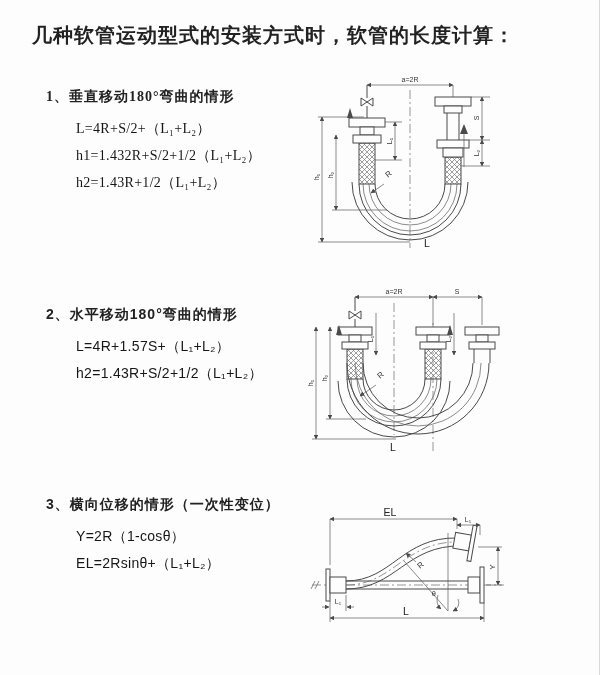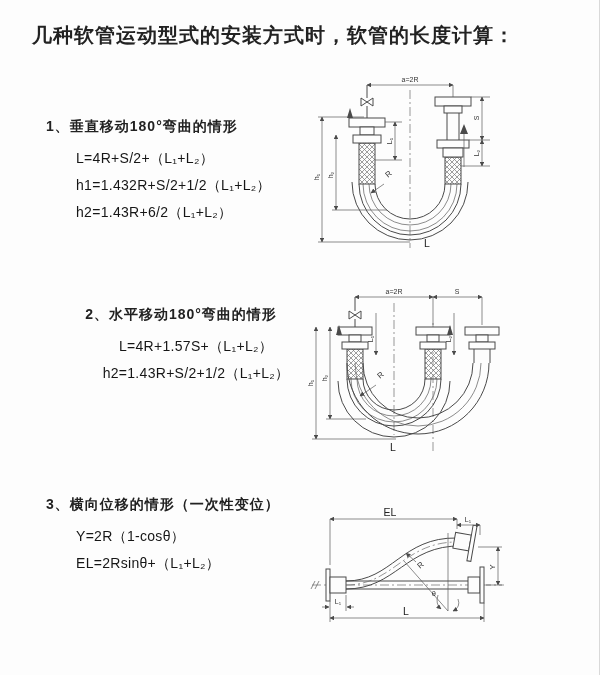--- a/index.html
+++ b/index.html
@@ -11,22 +11,22 @@
     border-right:1px solid #d9d9d9;
     box-sizing:border-box;
   }
   .title{
     position:absolute;left:32px;top:22px;
     font-size:20px;font-weight:bold;letter-spacing:1px;color:#222;
   }
   .sec{position:absolute;left:46px;width:270px;}
   .sec .heading{margin:0 0 9px 0;font-size:14px;font-weight:bold;letter-spacing:1px;color:#222;}
   .sec .formula{margin:0 0 0 30px;font-size:14px;line-height:27px;letter-spacing:.3px;color:#161616;white-space:nowrap;}
-  #sec1{top:118px;}
-  #sec2{top:306px;text-align:center;}
+  #sec1{top:88px;font-family:Liberation Serif, serif;}
+  #sec2{top:306px;}
   #sec3{top:496px;}
   .dwg{position:absolute;}
   #dwg1{left:312px;top:72px;}
   #dwg2{left:306px;top:283px;}
   #dwg3{left:300px;top:503px;}
   svg .ln{stroke:#4a4a4a;stroke-width:1;fill:none;}
   svg .tn{stroke:#5a5a5a;stroke-width:.7;fill:none;}
   svg .cl{stroke:#6a6a6a;stroke-width:.7;fill:none;stroke-dasharray:9 3 2 3;}
   svg .fw{fill:#fdfdfd;stroke:#4a4a4a;stroke-width:1;}
   svg .hz{stroke:#4a4a4a;stroke-width:1;}
@@ -37,21 +37,21 @@
 </style>
 </head>
 <body>
 
 <div class="title">几种软管运动型式的安装方式时，软管的长度计算：</div>
 
 <div class="sec" id="sec1">
   <p class="heading">1、垂直移动180°弯曲的情形</p>
   <p class="formula">L=4R+S/2+（L₁+L₂）</p>
   <p class="formula">h1=1.432R+S/2+1/2（L₁+L₂）</p>
-  <p class="formula">h2=1.43R+6/2（L₁+L₂）</p>
+  <p class="formula">h2=1.43R+1/2（L₁+L₂）</p>
 </div>
 
 <div class="sec" id="sec2">
   <p class="heading">2、水平移动180°弯曲的情形</p>
   <p class="formula">L=4R+1.57S+（L₁+L₂）</p>
   <p class="formula">h2=1.43R+S/2+1/2（L₁+L₂）</p>
 </div>
 
 <div class="sec" id="sec3">
   <p class="heading">3、横向位移的情形（一次性变位）</p>

